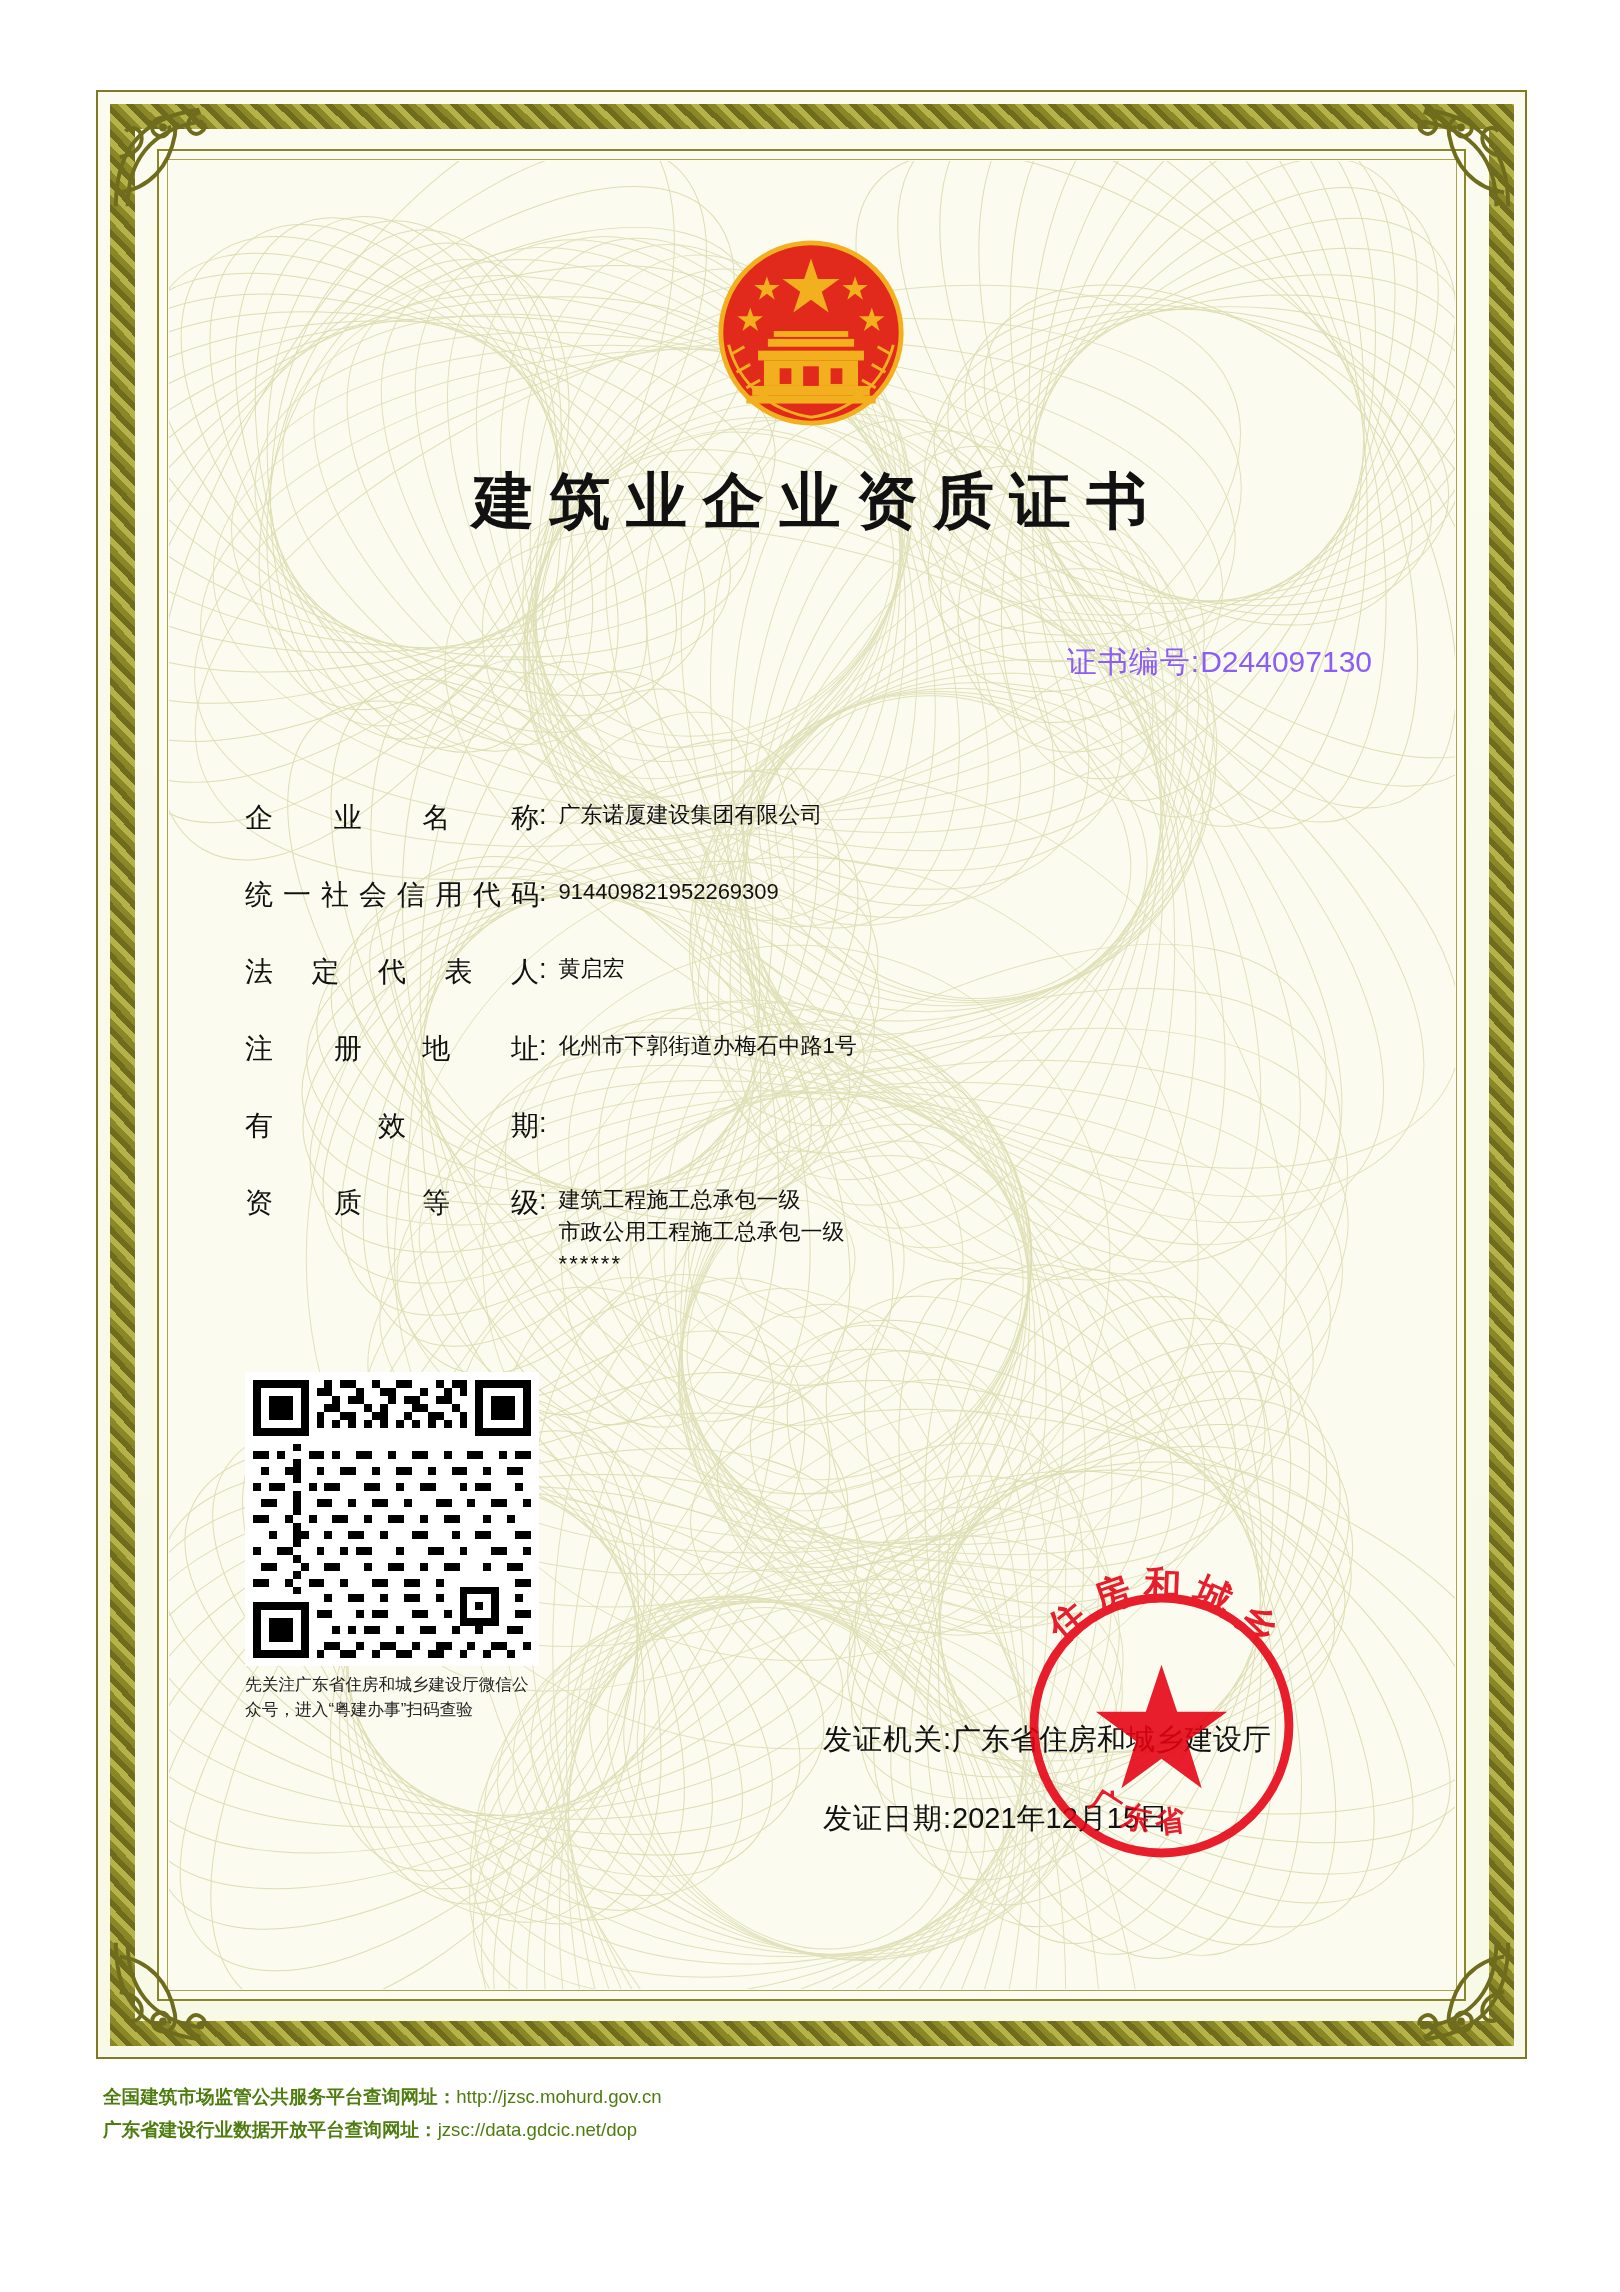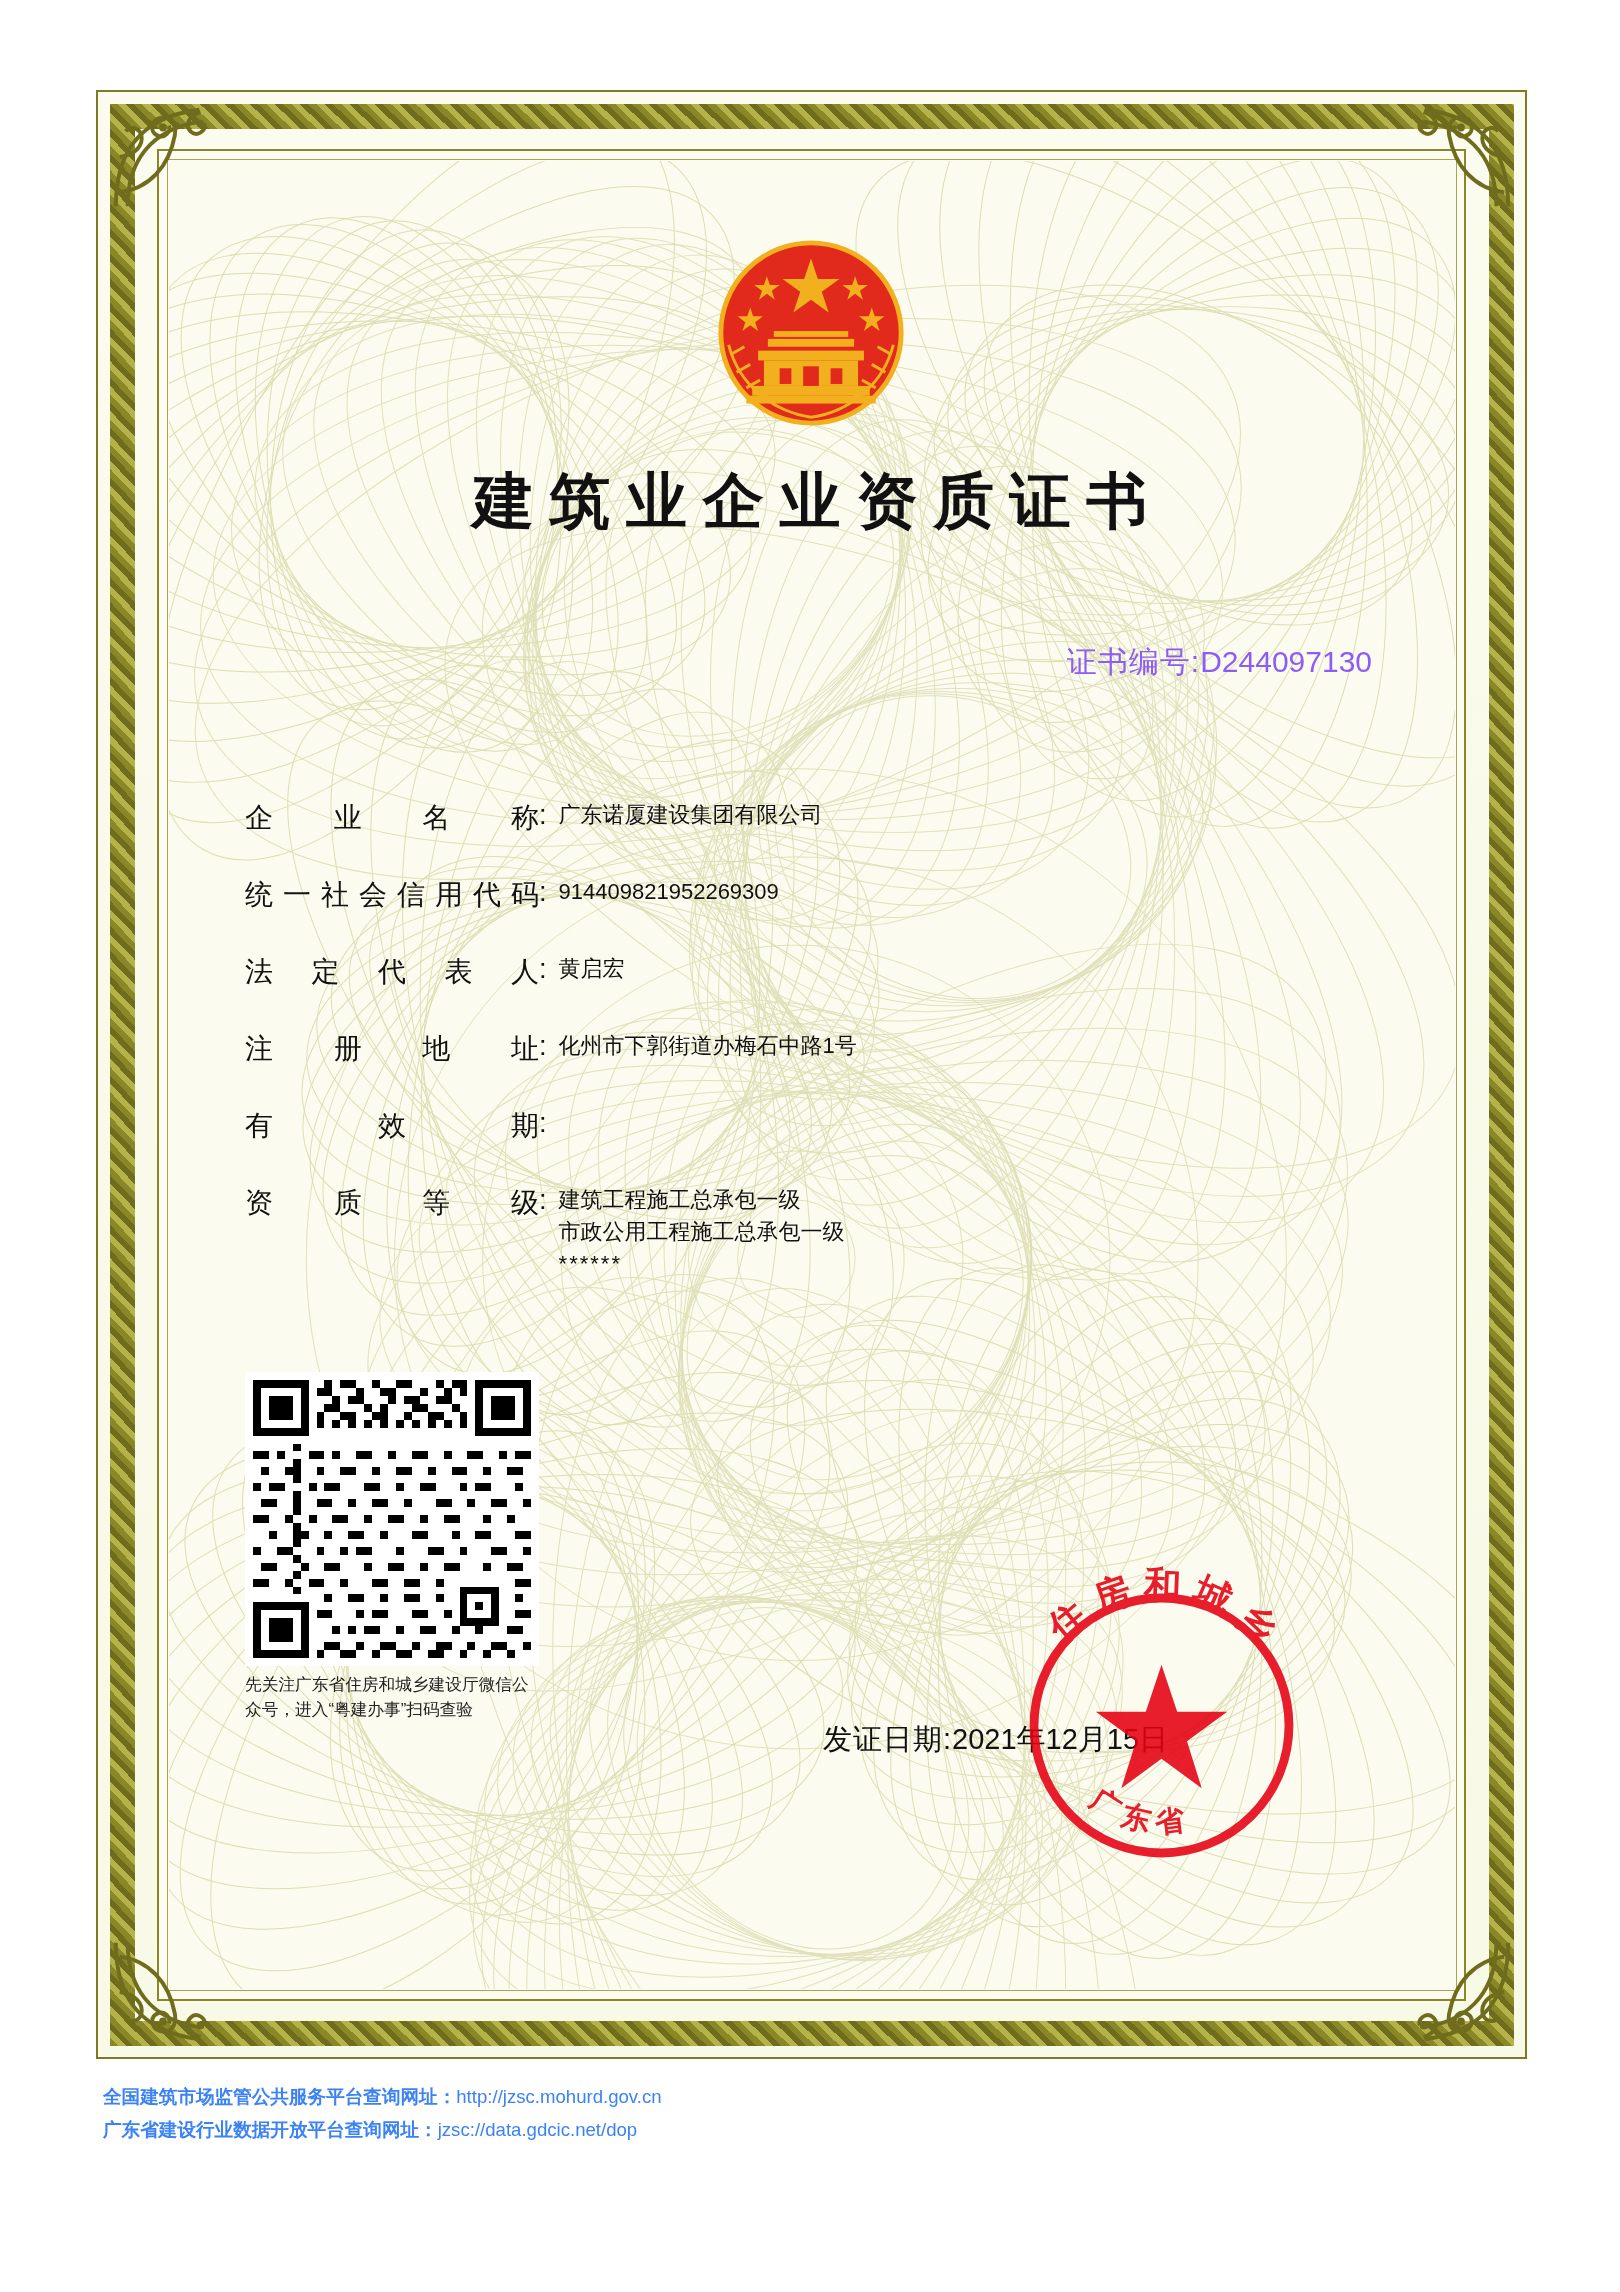--- a/index.html
+++ b/index.html
@@ -212,21 +212,21 @@
     pointer-events: none;
   }
 
   
   .footer {
     position: absolute;
     left: 103px;
     top: 2081px;
     font-size: 18.6px;
     line-height: 1.75;
-    color: #3b82f6;
+    color: #4d7c0f;
   }
   .footer .f-line { white-space: nowrap; }
   .footer .f-lbl { font-weight: bold; }
   .footer .f-url { font-weight: normal; }
 </style>
 </head>
 <body>
 
 <div class="page">
 
@@ -690,20 +690,23 @@
           <rect x="30" y="35" width="1" height="1"></rect>
             <rect x="33" y="35" width="1" height="1"></rect>
         </g>
       </svg>
     </div>
     <div class="qr-note">先关注广东省住房和城乡建设厅微信公众号，进入“粤建办事”扫码查验</div>
   </div>
 
   <div class="issuer">
     <div class="issuer-row">
+      <span class="ilbl">发证机关:</span><span>广东省住房和城乡建设厅</span>
+    </div>
+    <div class="issuer-row">
       <span class="ilbl">发证日期:</span><span>2021年12月15日</span>
     </div>
   </div>
 
   <div class="seal">
     <svg viewBox="0 0 360 360" xmlns="http://www.w3.org/2000/svg">
       <defs>
         <path id="sealTop" d="M 50 180 A 130 130 0 0 1 310 180"></path>
         <path id="sealBottom" d="M 72 180 A 108 108 0 0 0 288 180"></path>
       </defs>

